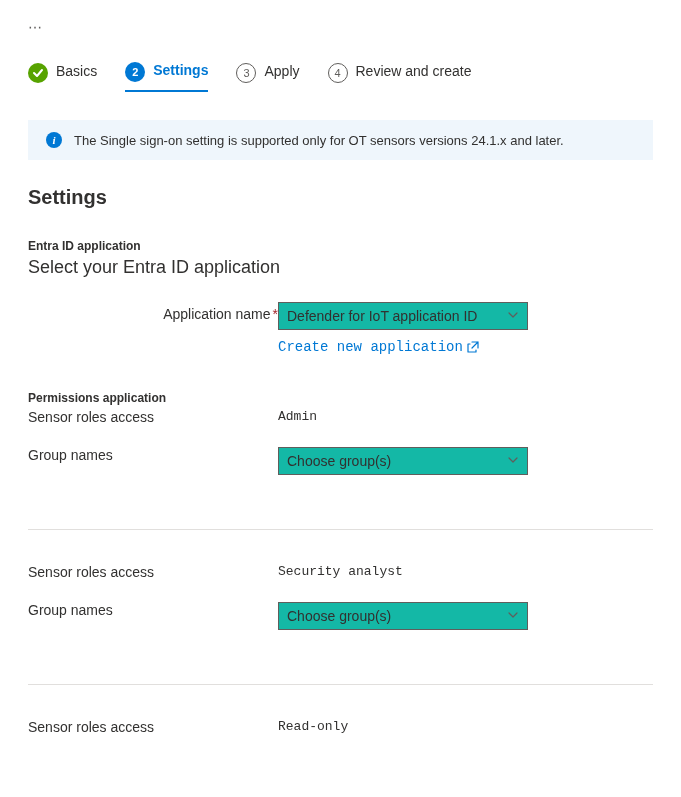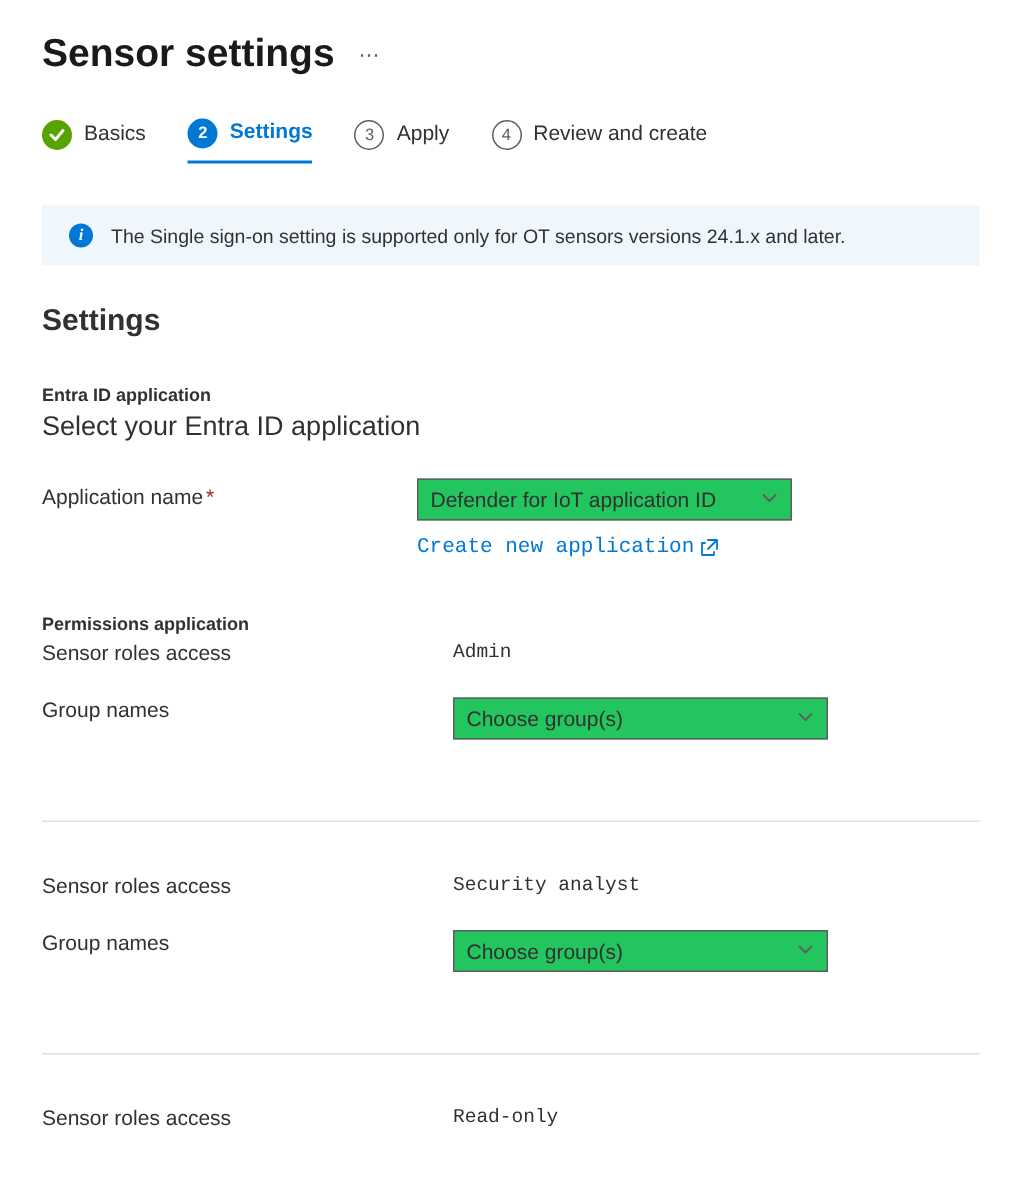--- a/index.html
+++ b/index.html
@@ -18,46 +18,45 @@
     .step-badge.pending { border: 1px solid #605e5c; color: #605e5c; background: #fff; }
     
     .info-banner { background: #eff6fc; display: flex; align-items: center; gap: 12px; padding: 12px 18px; margin-bottom: 26px; font-size: 13px; color: #323130; }
     .info-icon { width: 16px; height: 16px; border-radius: 50%; background: #0078d4; color: #fff; display: inline-flex; align-items: center; justify-content: center; font-size: 11px; font-weight: 700; flex-shrink: 0; font-style: italic; font-family: Georgia, serif; }
     
     .section-heading { font-size: 20px; font-weight: 600; margin: 0 0 30px 0; }
     .sub-heading { font-size: 12px; font-weight: 600; margin: 0 0 4px 0; }
     .sub-desc { font-size: 18px; color: #323130; margin-bottom: 24px; }
     
     .form-row { display: flex; align-items: flex-start; margin-bottom: 8px; }
-    .form-label-col { width: 250px; flex-shrink: 0; font-size: 14px; padding-top: 4px; }
+    .form-label-col { width: 250px; flex-shrink: 0; font-size: 14px; padding-top: 4px; text-align: right; }
     .form-value-col { flex: 1; }
     .required-star { color: #a4262c; margin-left: 2px; }
     
-    .select-box { width: 250px; height: 28px; border: 1px solid #605e5c; background: #22c55e; display: flex; align-items: center; justify-content: space-between; padding: 0 8px; font-size: 14px; cursor: pointer; }
+    .select-box { width: 250px; height: 28px; border: 1px solid #605e5c; background: #14b8a6; display: flex; align-items: center; justify-content: space-between; padding: 0 8px; font-size: 14px; cursor: pointer; }
     .chev { font-size: 10px; color: #605e5c; }
     
     .link { color: #0078d4; text-decoration: none; font-size: 14px; display: inline-flex; align-items: center; gap: 4px; font-family: Liberation Mono, monospace; }
     .ext-icon { width: 12px; height: 12px; display: inline-block; }
     
     .link-row { margin: 8px 0 30px 250px; }
     
     .perm-section { margin-top: 36px; }
     .perm-link-row { margin: 4px 0 24px 0; }
     
     .role-block { padding: 0 0 16px 0; }
-    .role-row { display: flex; margin-bottom: 22px; gap: 24px; }
+    .role-row { display: flex; margin-bottom: 22px; }
     .role-label { width: 250px; flex-shrink: 0; font-size: 14px; }
     .role-value { font-size: 13px; font-family: Liberation Mono, monospace; }
     .divider { border: none; border-top: 1px solid #e1dfdd; margin: 16px 0 34px 0; }
   </style>
 </head>
 <body>
 
 <div class="page-header">
-  <h1 class="page-title">Sensor settings</h1>
   <span class="hdr-more">⋯</span>
 </div>
 
 <div class="stepper">
   <div class="step">
     <span class="step-badge done">
       <svg width="12" height="12" viewBox="0 0 12 12">
           <path d="M2 6 L5 9 L10 3" stroke="#fff" stroke-width="2" fill="none" stroke-linecap="round" stroke-linejoin="round"></path>
         </svg>
     </span>

